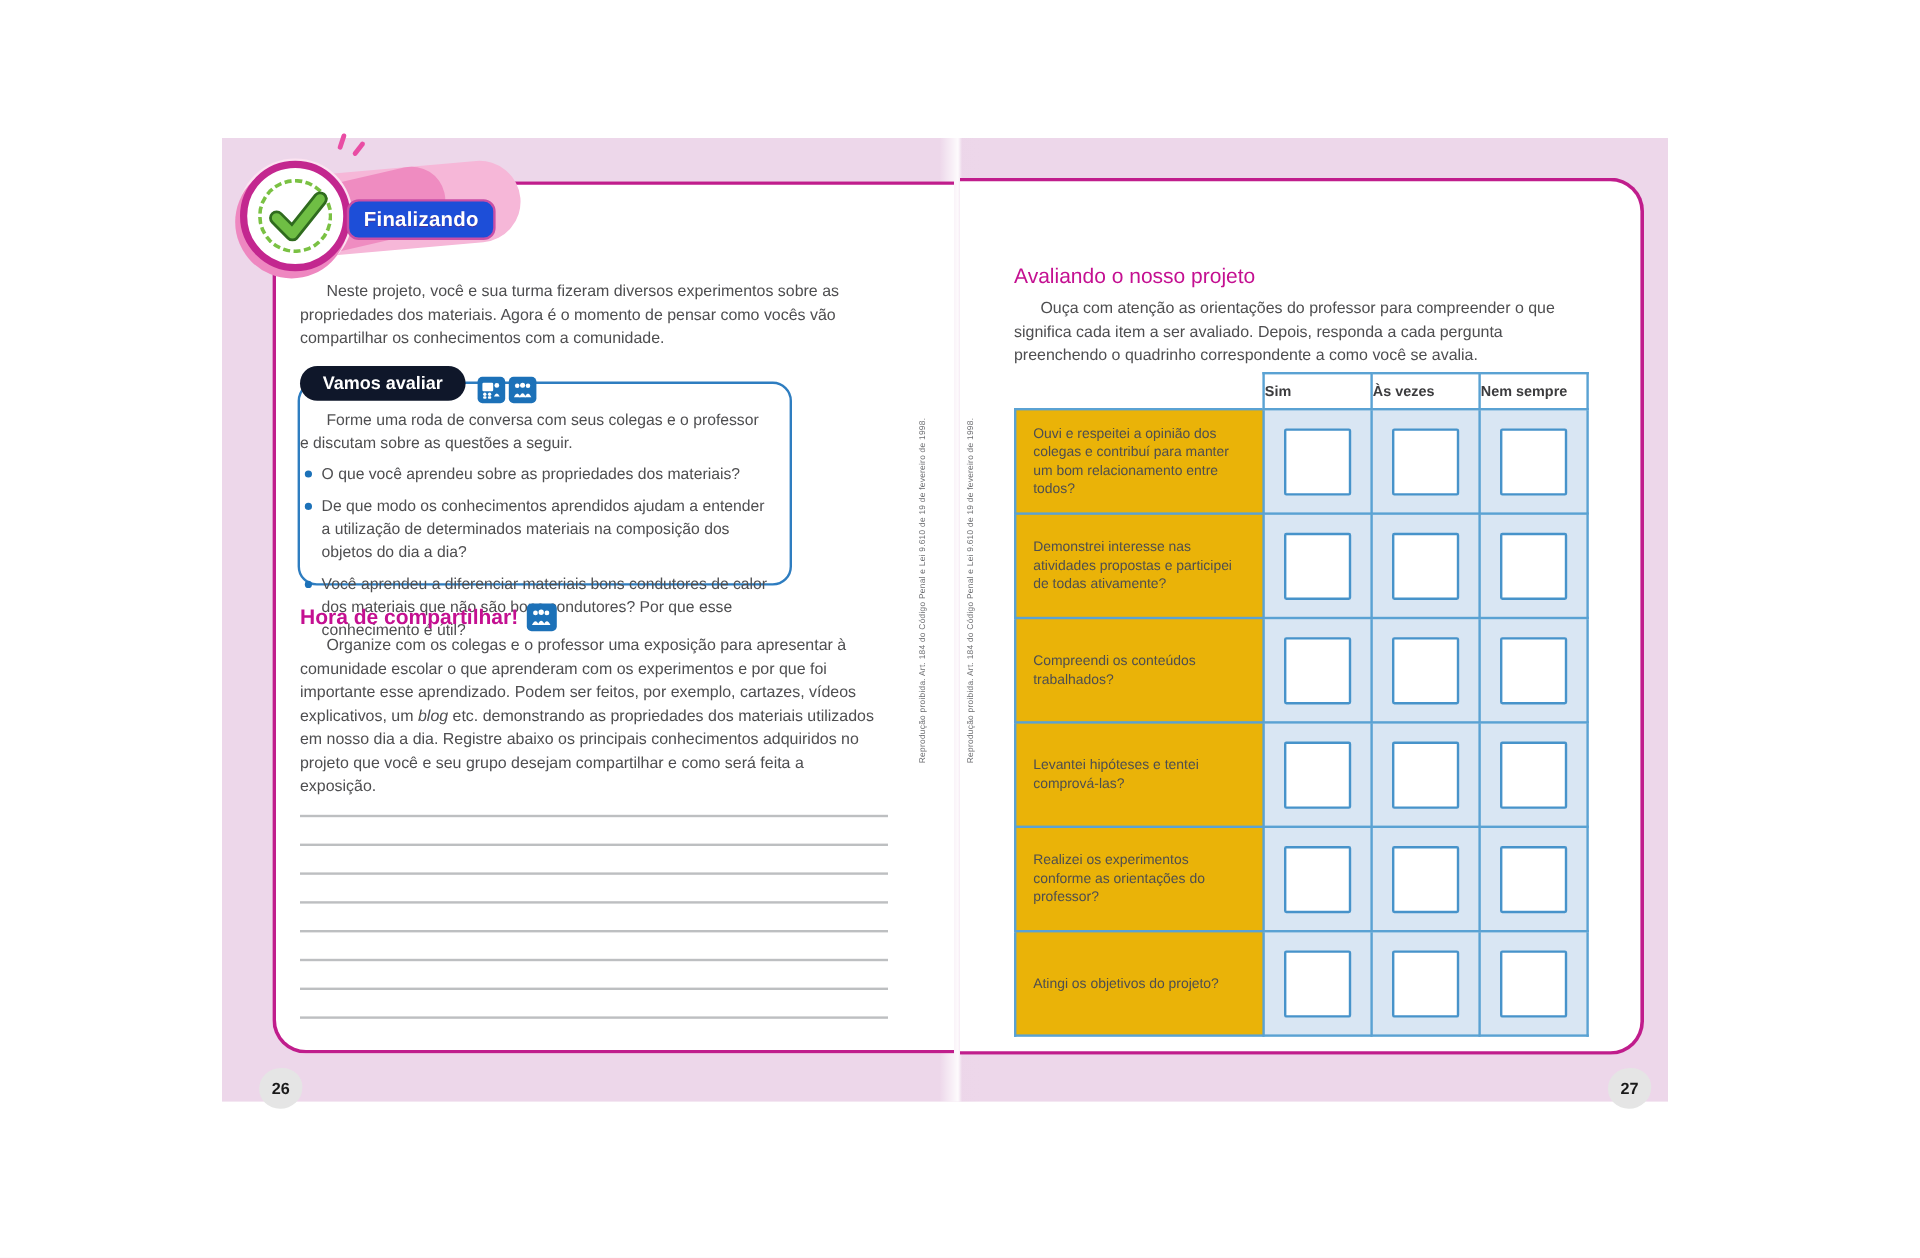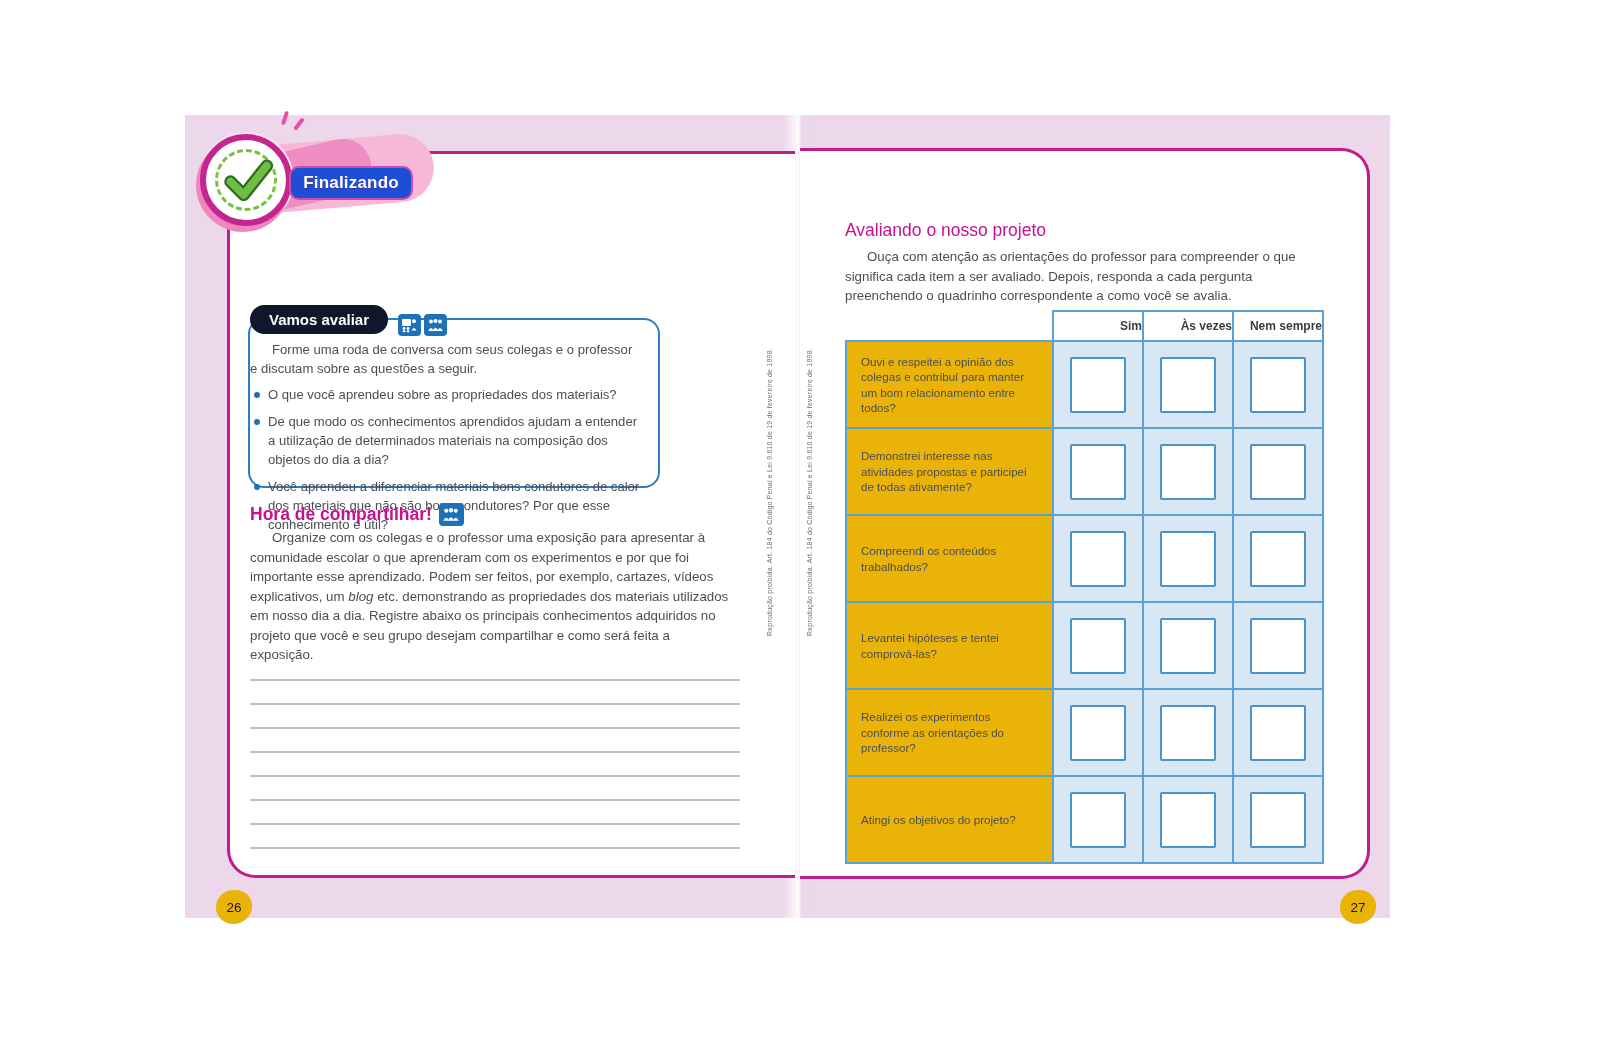--- a/index.html
+++ b/index.html
@@ -59,34 +59,34 @@
   .writing-lines { position:absolute; left:250px; top:657px; width:490px; }
   .wline { height:24px; border-bottom:2px solid #bdbfc1; }
 
   
   .title-right { position:absolute; left:845px; top:220px; color:#c41091; font-size:17.5px; font-weight:normal; }
   .intro-right { position:absolute; left:845px; top:247px; width:462px; }
 
   .eval-table { position:absolute; left:845px; top:310px; border-collapse:collapse; table-layout:fixed; }
   .eval-table th, .eval-table td { border:2px solid #5aa2d3; }
   .eval-table th.corner { border:none; background:transparent; }
-  .hcell { width:90px; height:30px; background:#ffffff; color:#3c3c3e; font-size:12px; font-weight:bold; text-align:right; }
+  .hcell { width:90px; height:30px; background:#ffffff; color:#3c3c3e; font-size:12px; font-weight:bold; text-align:left; }
   .qcell { width:207px; height:87px; background:#eab308; color:#4e4e50; font-size:11.6px; line-height:15.5px;
            padding:8px 14px; vertical-align:middle; }
   .acell { width:90px; height:87px; background:#d9e6f3; vertical-align:middle; }
   .checkbox { width:56px; height:56px; background:#ffffff; border:2px solid #4793ca; border-radius:2px; margin:0 auto; }
 
   
   .copyright { position:absolute; writing-mode:vertical-rl; transform:rotate(180deg); font-size:7px;
                color:#6d6e71; letter-spacing:0.2px; white-space:nowrap; }
   .copyright.left  { left:766px; top:392px; height:244px; }
   .copyright.right { left:806px; top:392px; height:244px; }
 
-  .page-num { position:absolute; width:36px; height:34px; background:#eab308; border-radius:50% 46% 52% 48%;
-              display:flex; align-items:center; justify-content:center; color:#1a1a1a; font-weight:normal; font-size:13.5px; }
+  .page-num { position:absolute; width:36px; height:34px; background:#e5e5e5; border-radius:50% 46% 52% 48%;
+              display:flex; align-items:center; justify-content:center; color:#1a1a1a; font-weight:bold; font-size:13.5px; }
   .page-num.left  { left:216px;  top:890px; }
   .page-num.right { left:1340px; top:890px; }
 </style>
 </head>
 <body>
 
 <div class="canvas">
 
   <div class="backdrop"></div>
   <div class="spine"></div>
@@ -100,20 +100,21 @@
   <div class="sparkle s2"></div>
   <div class="badge-pill">Finalizando</div>
   <div class="badge-circle">
     <div class="badge-dashed"></div>
     <svg class="badge-check" viewBox="0 0 100 100">
       <path d="M25 54 L45 74 L80 30" fill="none" stroke="#2f6b1e" stroke-width="19" stroke-linecap="round" stroke-linejoin="round"></path>
       <path d="M25 54 L45 74 L80 30" fill="none" stroke="#6fbe44" stroke-width="12" stroke-linecap="round" stroke-linejoin="round"></path>
     </svg>
   </div>
 
+  <p class="body-text indent intro-left">Neste projeto, você e sua turma fizeram diversos experimentos sobre as propriedades dos materiais. Agora é o momento de pensar como vocês vão compartilhar os conhecimentos com a comunidade.</p>
 
   <div class="vamos-pill">Vamos avaliar</div>
   <div class="pill-icons">
     <span class="sq-icon">
       <svg width="17" height="15" viewBox="0 0 17 15">
         <rect x="1" y="1" width="9" height="7" rx="1" fill="#ffffff"></rect>
         <circle cx="13" cy="3.2" r="2" fill="#ffffff"></circle>
         <path d="M10.6 12.5 q2.4 -5 4.8 0 z" fill="#ffffff"></path>
         <circle cx="3" cy="10.5" r="1.4" fill="#ffffff"></circle>
         <circle cx="7" cy="10.5" r="1.4" fill="#ffffff"></circle>

